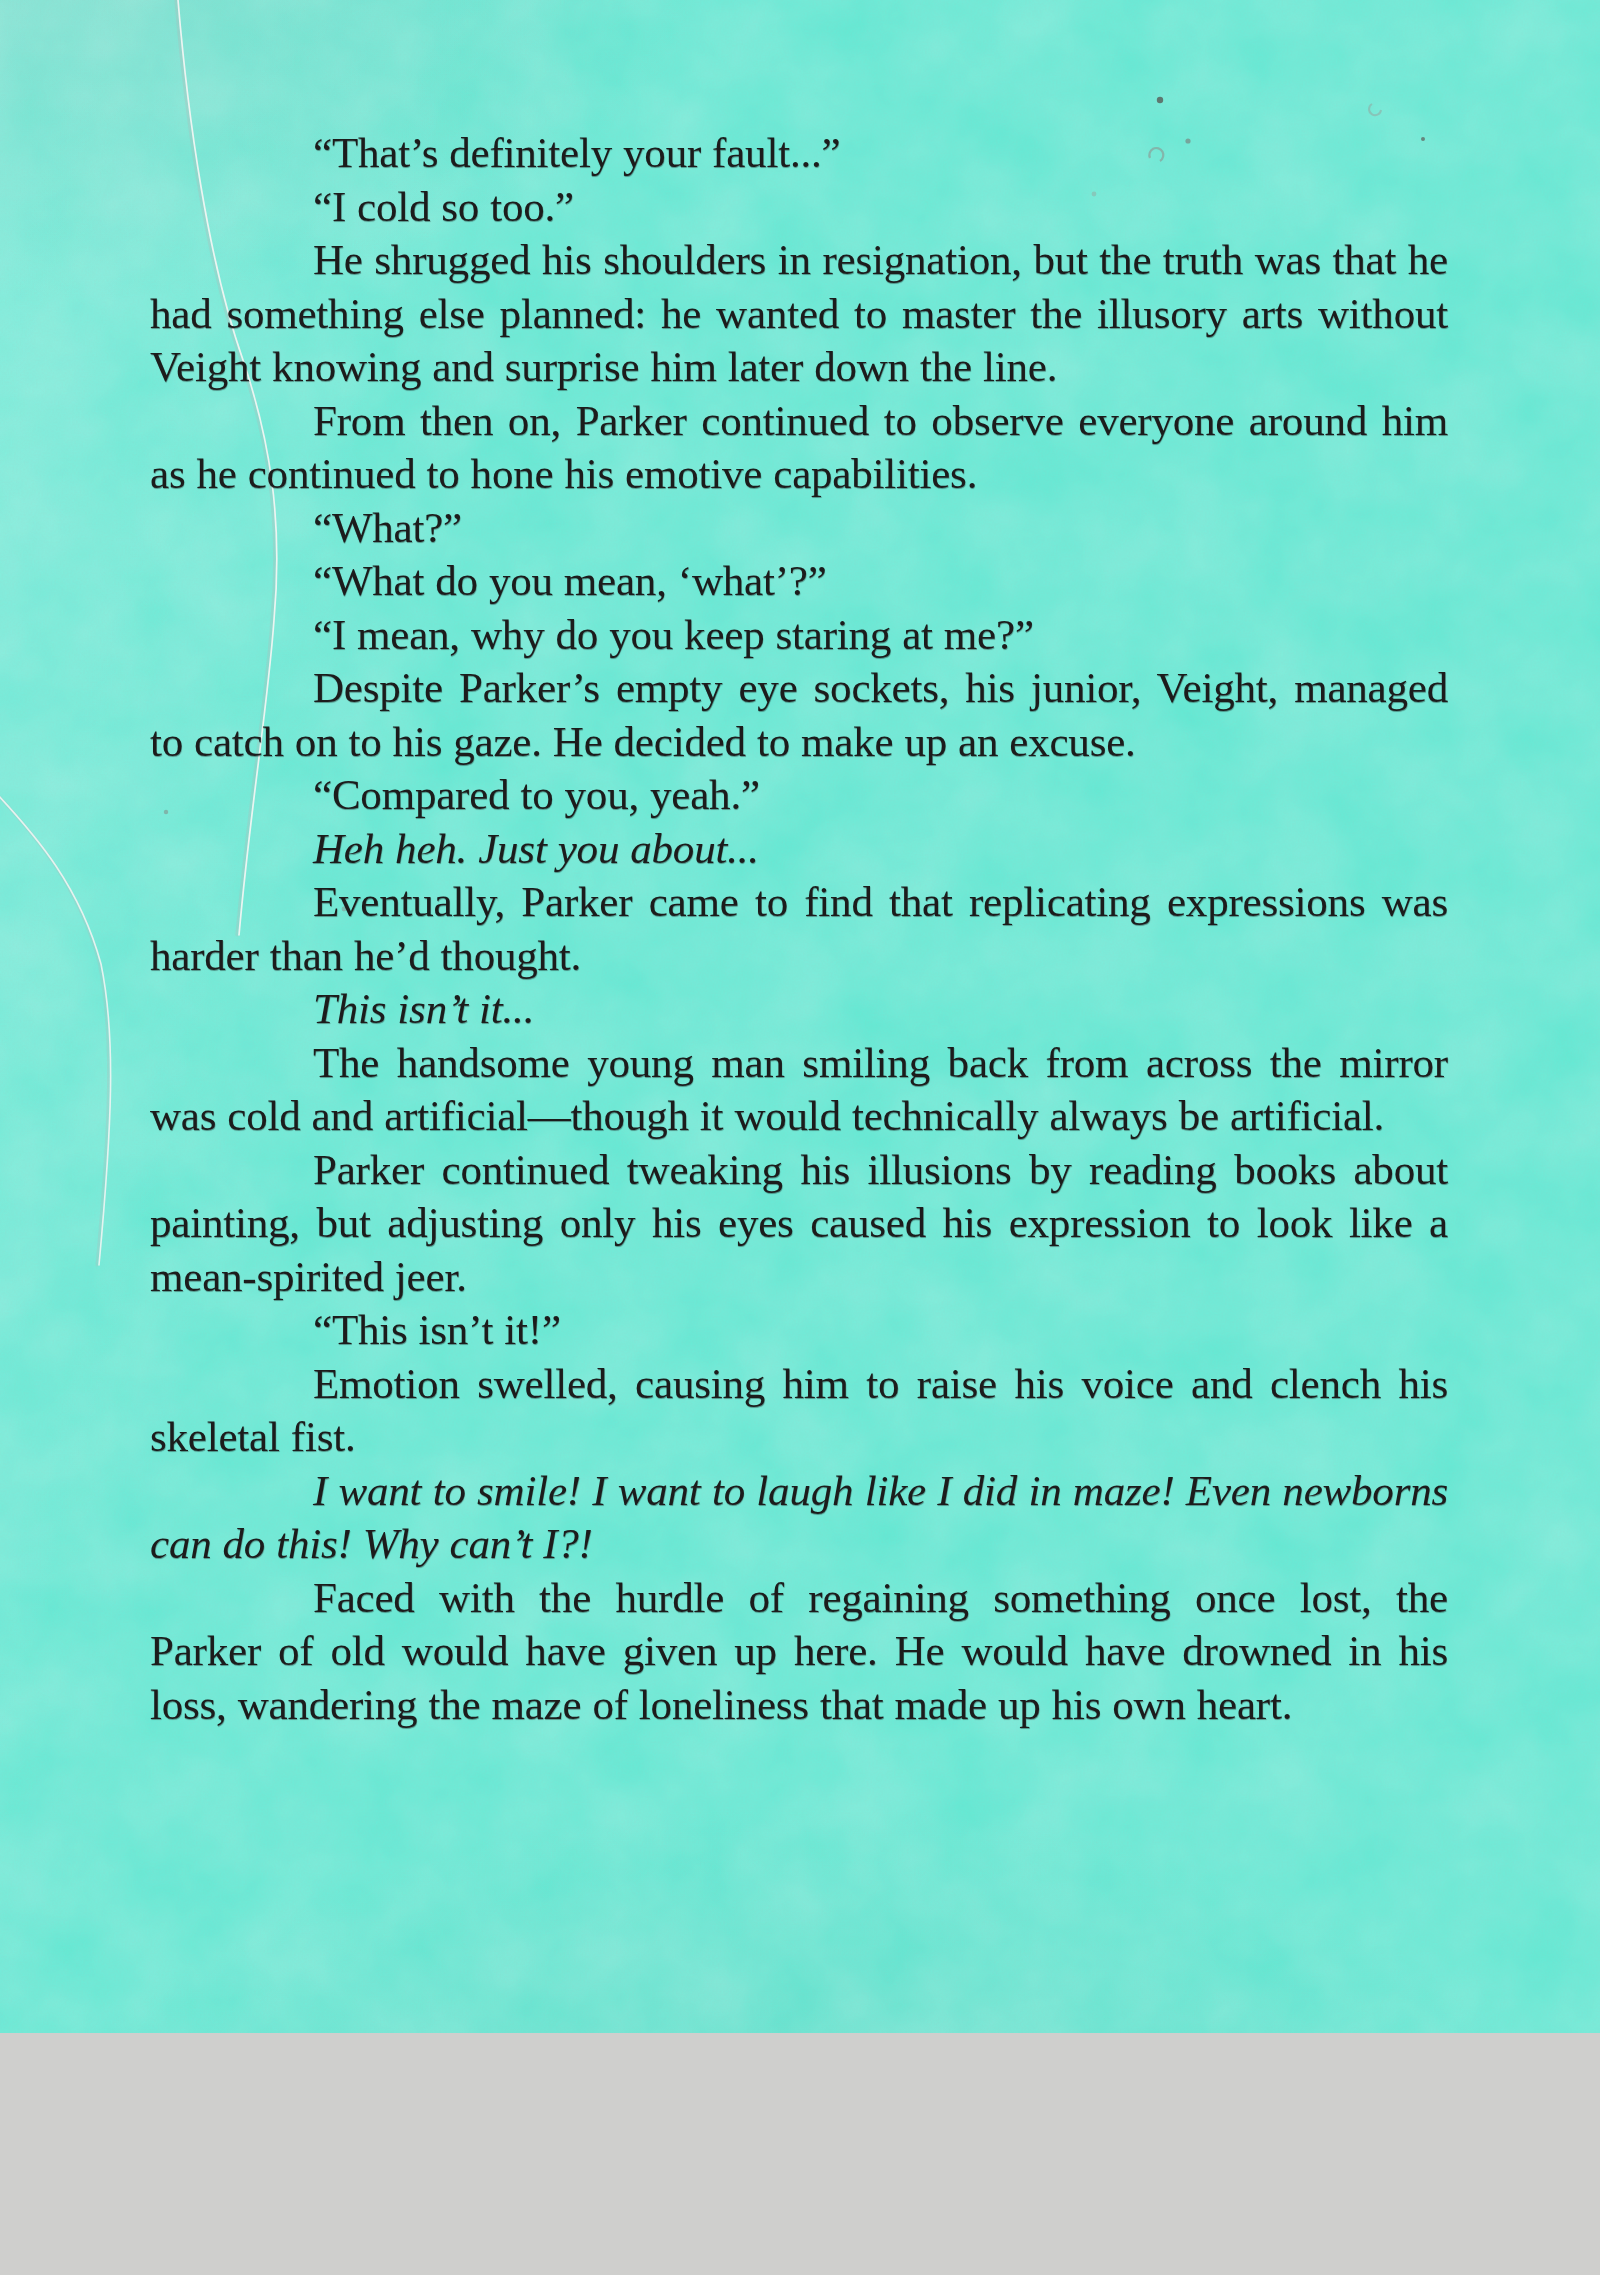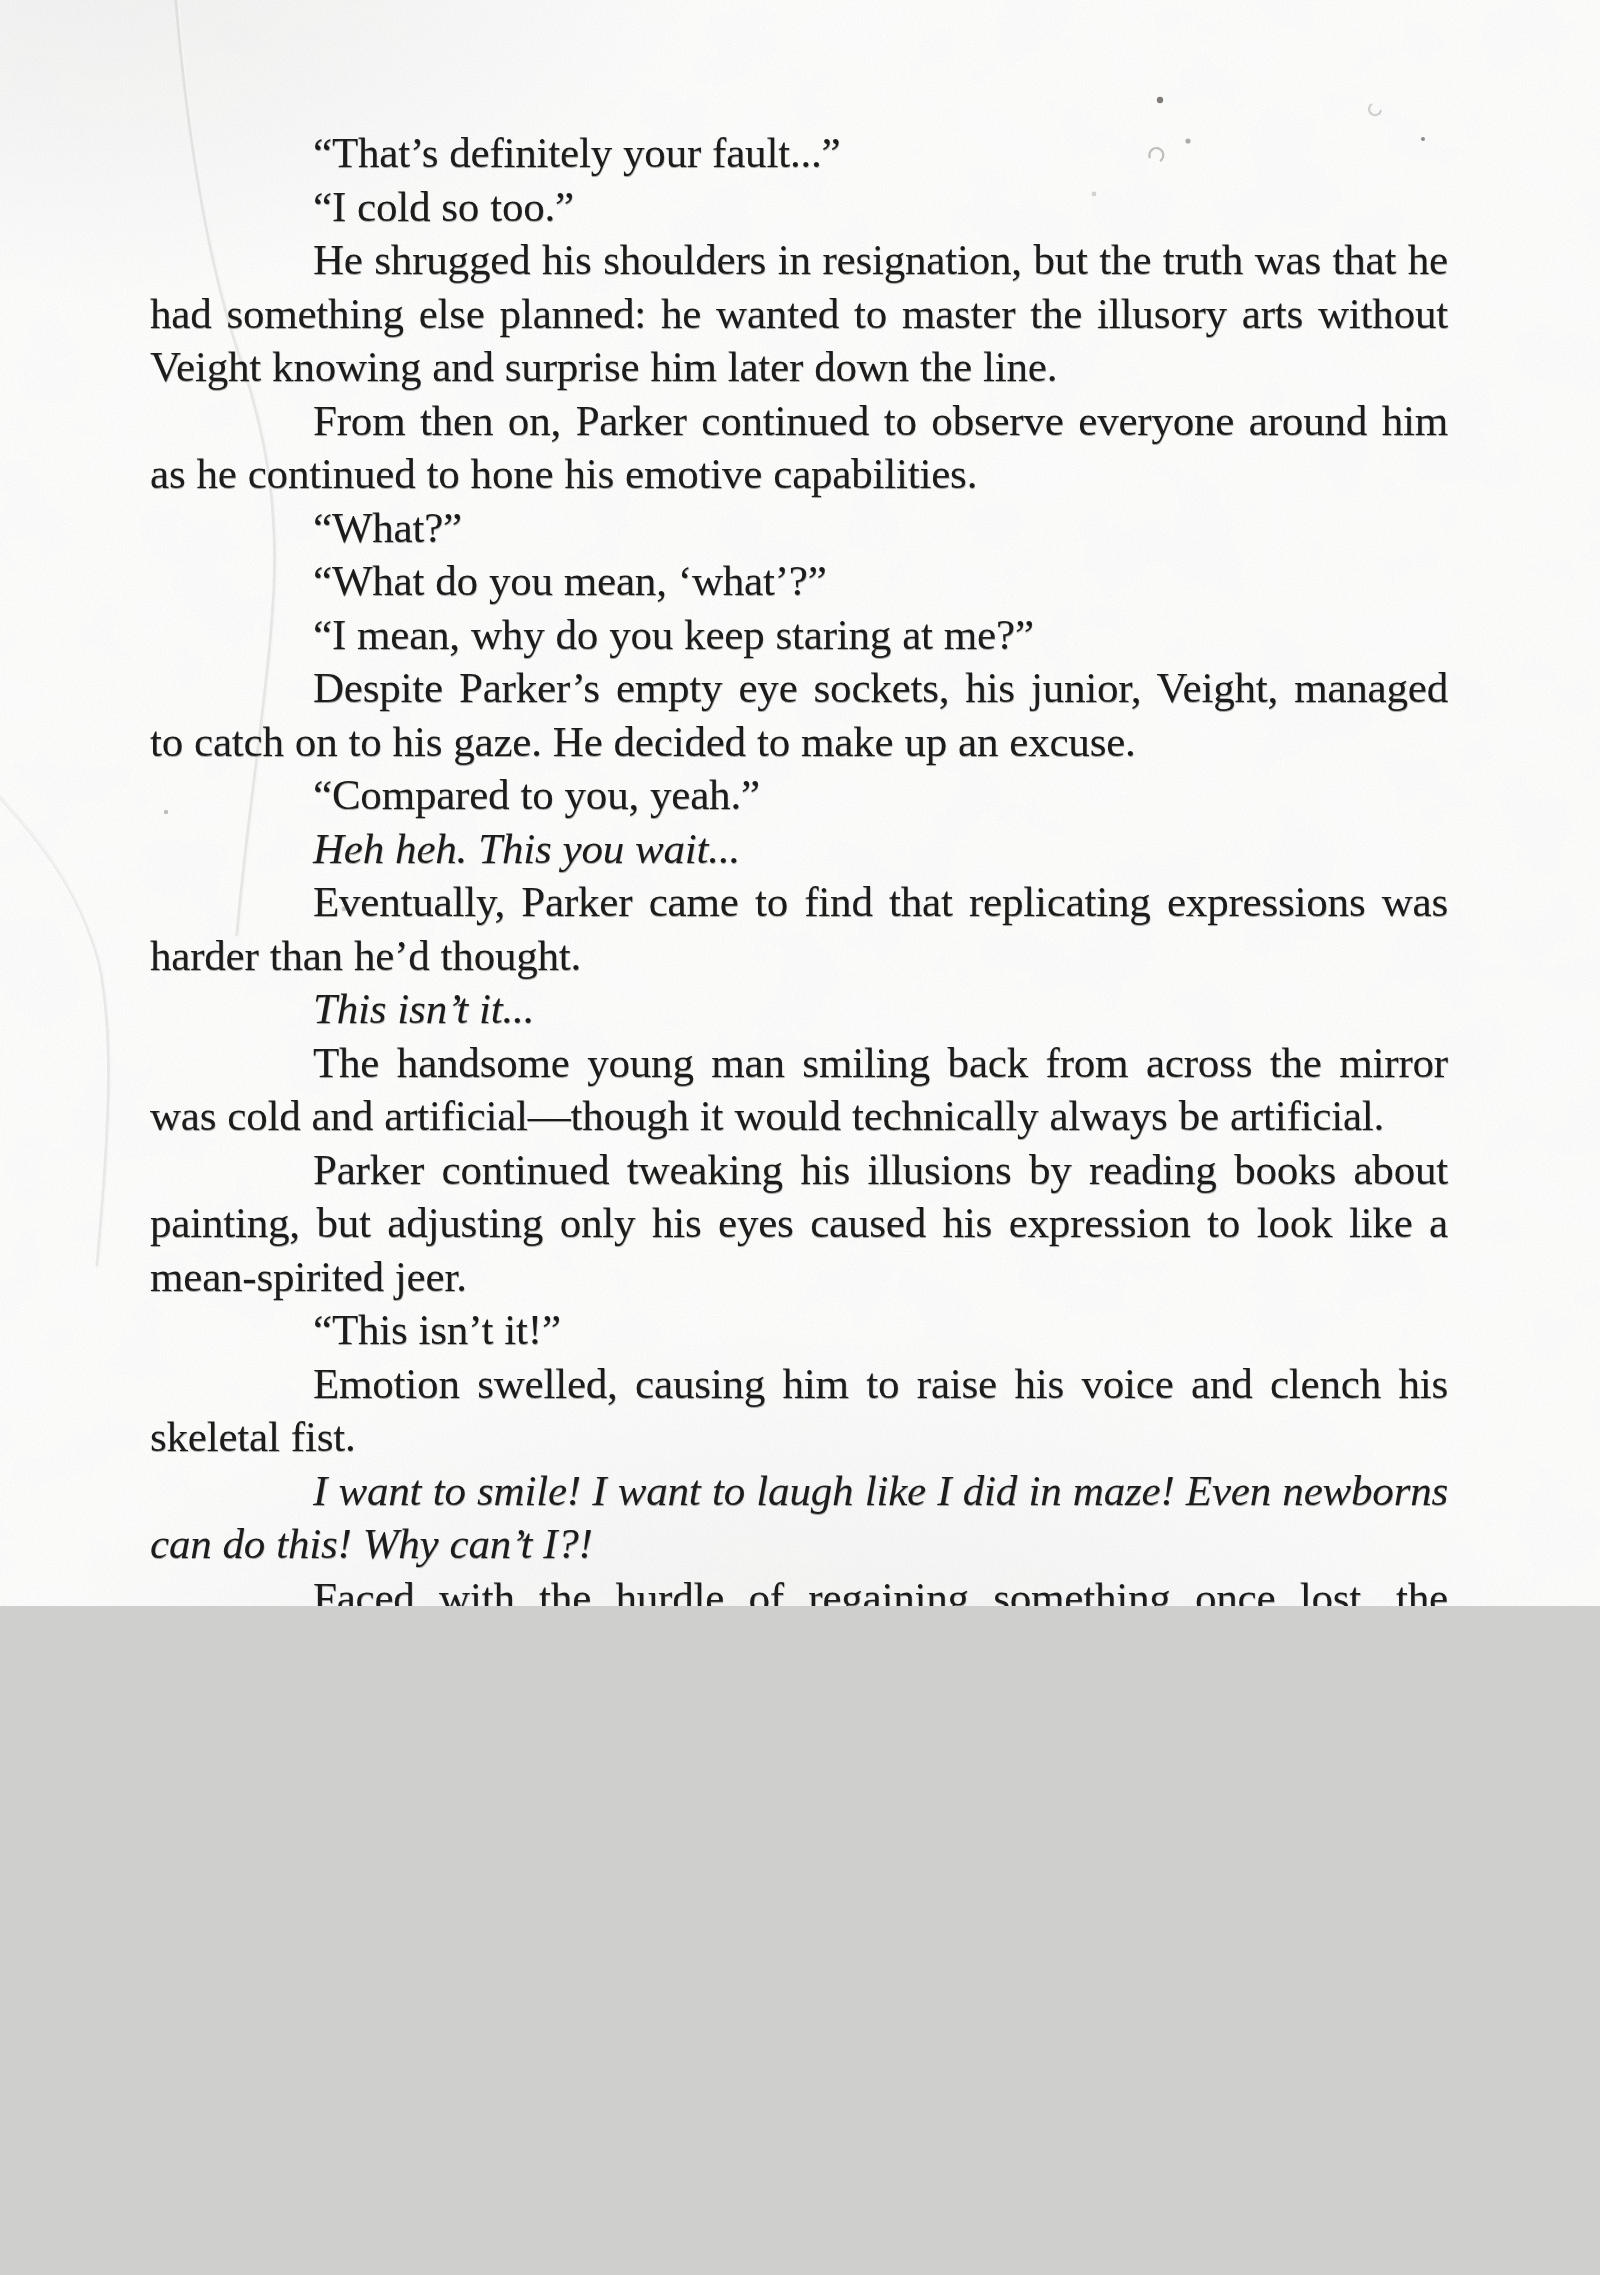--- a/index.html
+++ b/index.html
@@ -1,21 +1,21 @@
 <!DOCTYPE html>
 <html><head>
 <meta charset="utf-8">
 <style>
   html, body { margin: 0; padding: 0; background: #cfcfcd; }
 
   .page {
     position: relative;
     width: 1600px;
-    height: 1606px;
-    background: #ffffff;
+    height: 2033px;
+    background: #5eead4;
     overflow: hidden;
     font-family: "Liberation Serif", "DejaVu Serif", serif;
   }
 
   
   .page::before {
     content: "";
     position: absolute;
     inset: 0;
     z-index: 1;
@@ -101,21 +101,21 @@
   <main class="text-block">
     <p class="para dialogue">“That’s definitely your fault...”</p>
     <p class="para dialogue">“I cold so too.”</p>
     <p class="para narration">He shrugged his shoulders in resignation, but the truth was that he had something else planned: he wanted to master the illusory arts without Veight knowing and surprise him later down the line.</p>
     <p class="para narration">From then on, Parker continued to observe everyone around him as he continued to hone his emotive capabilities.</p>
     <p class="para dialogue">“What?”</p>
     <p class="para dialogue">“What do you mean, ‘what’?”</p>
     <p class="para dialogue">“I mean, why do you keep staring at me?”</p>
     <p class="para narration">Despite Parker’s empty eye sockets, his junior, Veight, managed to catch on to his gaze. He decided to make up an excuse.</p>
     <p class="para dialogue">“Compared to you, yeah.”</p>
-    <p class="para thought italic">Heh heh. This you wait...</p>
+    <p class="para thought italic">Heh heh. Just you about...</p>
     <p class="para narration">Eventually, Parker came to find that replicating expressions was harder than he’d thought.</p>
     <p class="para thought italic">This isn’t it...</p>
     <p class="para narration">The handsome young man smiling back from across the mirror was cold and artificial—though it would technically always be artificial.</p>
     <p class="para narration">Parker continued tweaking his illusions by reading books about painting, but adjusting only his eyes caused his expression to look like a mean-spirited jeer.</p>
     <p class="para dialogue">“This isn’t it!”</p>
     <p class="para narration">Emotion swelled, causing him to raise his voice and clench his skeletal fist.</p>
     <p class="para thought italic">I want to smile! I want to laugh like I did in maze! Even newborns can do this! Why can’t I?!</p>
     <p class="para narration">Faced with the hurdle of regaining something once lost, the Parker of old would have given up here. He would have drowned in his loss, wandering the maze of loneliness that made up his own heart.</p>
   </main>
 

